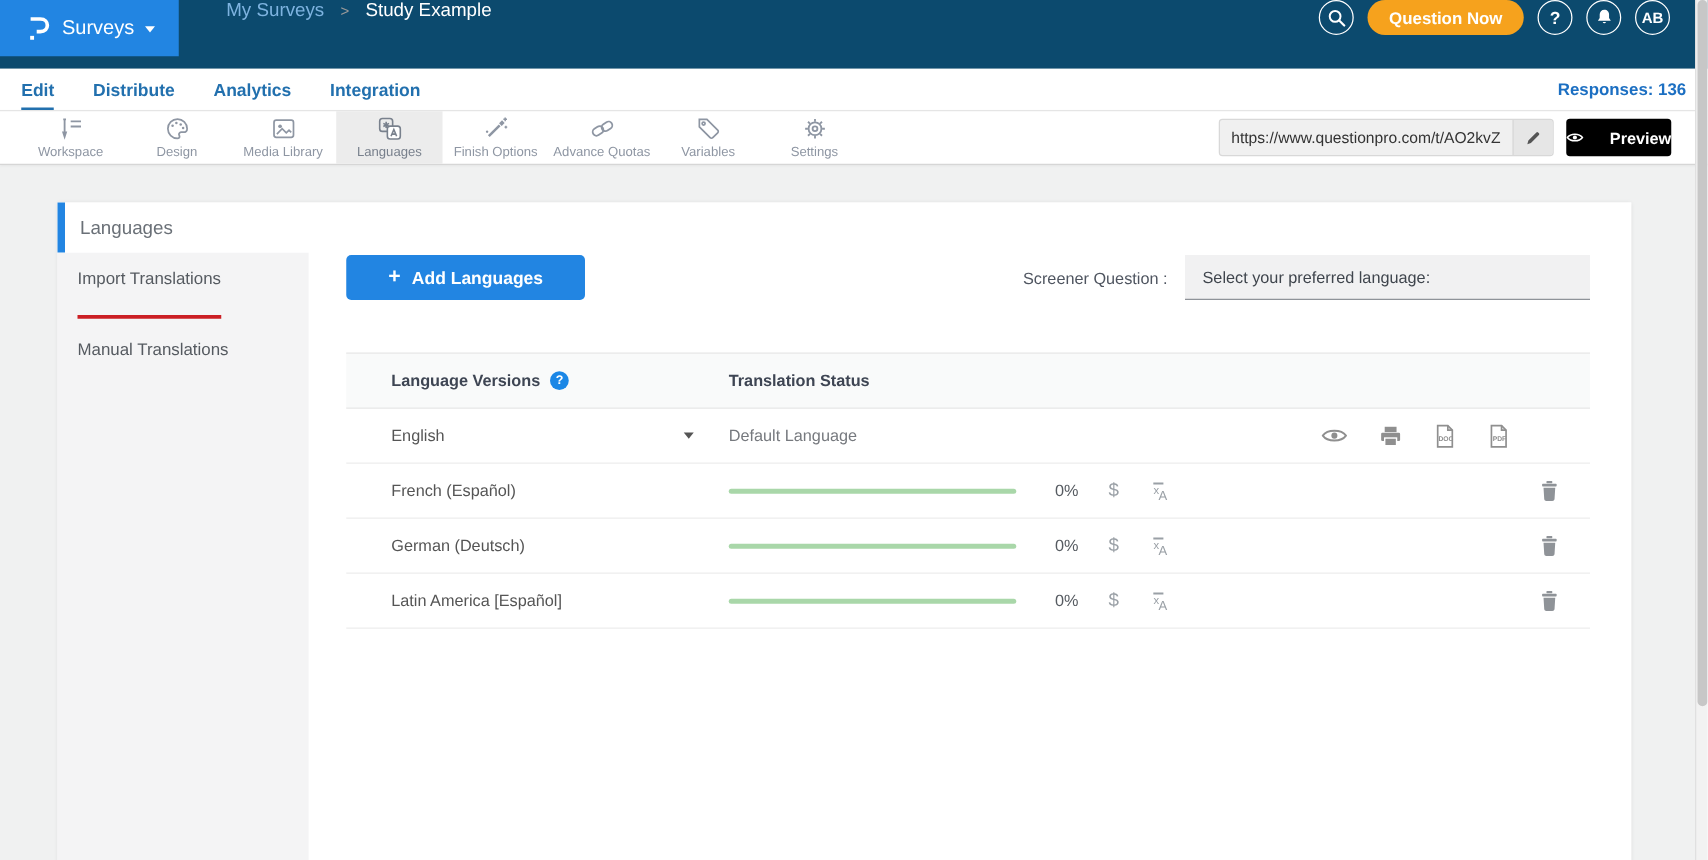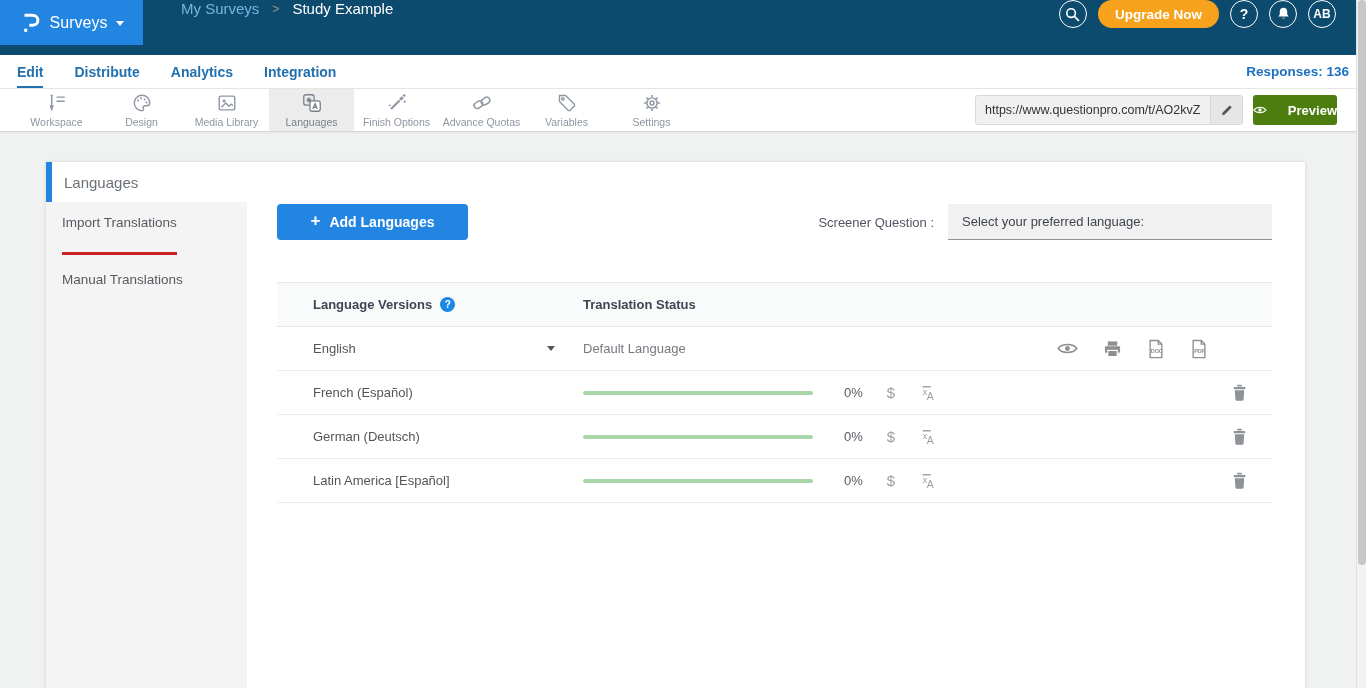--- a/index.html
+++ b/index.html
@@ -30,21 +30,21 @@
   
   .toolbar { height:44px; background:#fff; border-top:1px solid #e5e5e5; border-bottom:1px solid #d6d6d6; display:flex; align-items:stretch; padding-left:14px; box-shadow:0 1px 2px rgba(0,0,0,.05); }
   .tool { width:85px; display:flex; flex-direction:column; align-items:center; justify-content:center; gap:2px; color:#8e96a3; cursor:pointer; }
   .tool.active { background:#ececec; color:#79818d; }
   .tool .tlabel { font-size:10.5px; }
   .tool svg { display:block; }
   .toolbar-right { margin-left:auto; display:flex; align-items:center; gap:10px; padding-right:29px; }
   .url-group { width:268px; height:30px; display:flex; border:1px solid #d8d8d8; border-radius:3px; overflow:hidden; background:#f0f0f0; }
   .url-input { flex:1; border:none; background:transparent; font-family:inherit; font-size:12.5px; color:#333; padding:0 9px; outline:none; min-width:0; }
   .url-edit { width:32px; background:#e6e6e6; border:none; border-left:1px solid #d8d8d8; display:flex; align-items:center; justify-content:center; cursor:pointer; }
-  .preview-btn { width:84px; height:30px; background:#4d7c0f; border:none; border-radius:3px; color:#fff; font-size:13px; font-weight:bold; display:flex; align-items:center; justify-content:center; gap:21px; cursor:pointer; font-family:inherit; }
+  .preview-btn { width:84px; height:30px; background:#000000; border:none; border-radius:3px; color:#fff; font-size:13px; font-weight:bold; display:flex; align-items:center; justify-content:center; gap:21px; cursor:pointer; font-family:inherit; }
 
   
   .content { height:566px; padding:30px 61px 0 46px; }
   .card { height:536px; display:grid; grid-template-columns:201px 1fr; grid-template-rows:40px 1fr; background:#fff; box-shadow:0 0 4px rgba(0,0,0,.12); }
   .card-titlebar { grid-column:1 / span 2; background:#fff; position:relative; display:flex; align-items:center; padding-left:18px; }
   .accent { position:absolute; left:0; top:0; bottom:0; width:6px; background:#2285e2; }
   .card-title { font-size:15px; color:#6a7077; }
   .side { background:#f4f4f5; padding:13px 16px; }
   .side-item { font-size:13.5px; color:#555a60; cursor:pointer; }
   .side-item .lbl { display:inline-block; }
@@ -97,21 +97,21 @@
     <span class="crumb-sep">&gt;</span>
     <span class="crumb-current">Study Example</span>
   </div>
   <div class="topbar-right">
     <button class="circle-btn">
       <svg width="15" height="15" viewBox="0 0 16 16">
         <circle cx="6.5" cy="6.5" r="4.6" stroke="#fff" stroke-width="1.7" fill="none"></circle>
         <line x1="10" y1="10" x2="14.3" y2="14.3" stroke="#fff" stroke-width="1.9" stroke-linecap="round"></line>
       </svg>
     </button>
-    <button class="upgrade-btn">Upgrade Now</button>
+    <button class="upgrade-btn">Question Now</button>
     <button class="circle-btn">
         <span>?</span>
       </button>
     <button class="circle-btn">
       <svg width="15" height="16" viewBox="0 0 18 18">
         <path d="M9 1.6c-2.7 0-4.5 2-4.5 4.6v3.3L2.8 12h12.4l-1.7-2.5V6.2c0-2.6-1.8-4.6-4.5-4.6z" fill="#fff"></path>
         <path d="M7.4 13.4a1.7 1.7 0 0 0 3.2 0z" fill="#fff"></path>
       </svg>
     </button>
     <button class="circle-btn" style="font-size:12px;">

